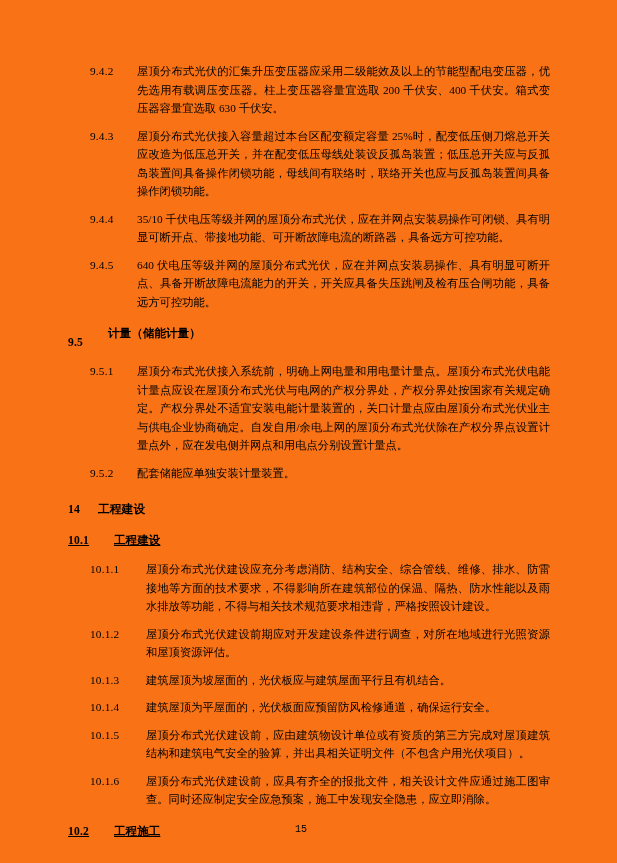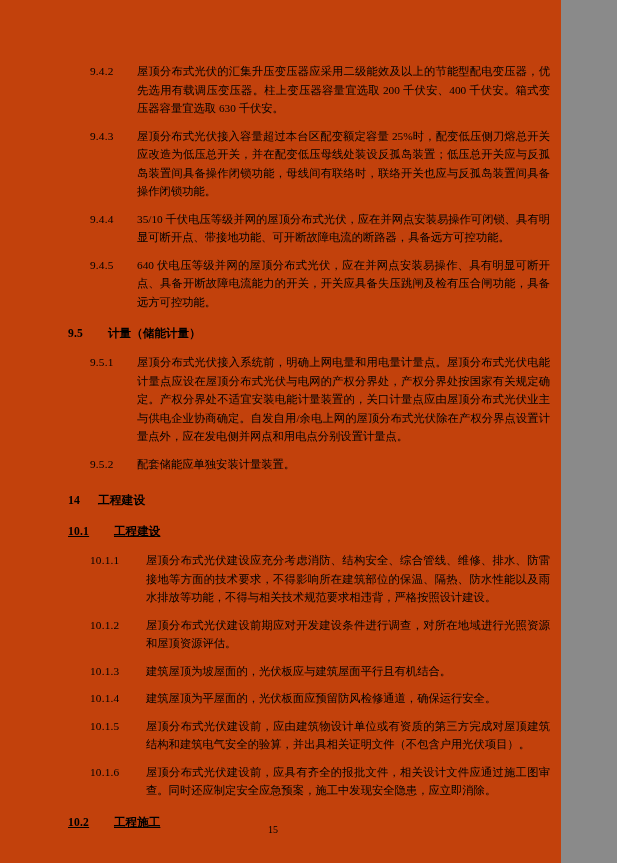--- a/index.html
+++ b/index.html
@@ -5,23 +5,23 @@
   html, body {
     margin: 0;
     padding: 0;
     background: #8a8a8a;
   }
   body {
     font-family: "Liberation Serif", "DejaVu Serif", serif;
   }
   .page {
     position: relative;
-    width: 561px;
+    width: 617px;
     height: 863px;
-    background: #c2410c;
+    background: #f97316;
     overflow: hidden;
     box-sizing: border-box;
   }
   .content {
     position: absolute;
     left: 68px;
     top: 62px;
     width: 482px;
   }
   .para {
@@ -50,21 +50,21 @@
   
   .head2 {
     display: flex;
     align-items: flex-start;
     margin: 14px 0 10px 0;
     font-size: 11.6px;
     line-height: 18px;
     font-weight: bold;
     color: #000;
   }
-  .head2 .num { width: 40px; }
+  .head2 .num { width: 40px; margin-top: 9px; }
 
   
   .head1 {
     display: flex;
     align-items: flex-start;
     margin: 18px 0 12px 0;
     font-size: 11.8px;
     line-height: 18px;
     font-weight: bold;
     color: #000;
@@ -89,21 +89,21 @@
   .lvl3b .num { width: 56px; }
 
   .footer {
     position: absolute;
     left: 0;
     right: 15px;
     bottom: 28px;
     text-align: center;
     font-size: 10px;
     color: #000;
-    font-family: Liberation Serif, serif;
+    font-family: Liberation Mono, monospace;
   }
 </style>
 </head>
 <body>
 
 <div class="page">
   <div class="content">
 
     <div class="para lvl3 indent1">
       <span class="num">9.4.2</span>

